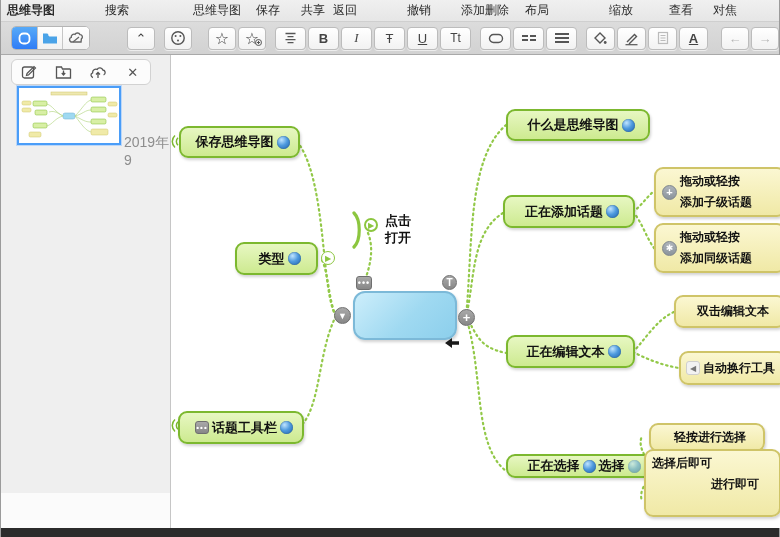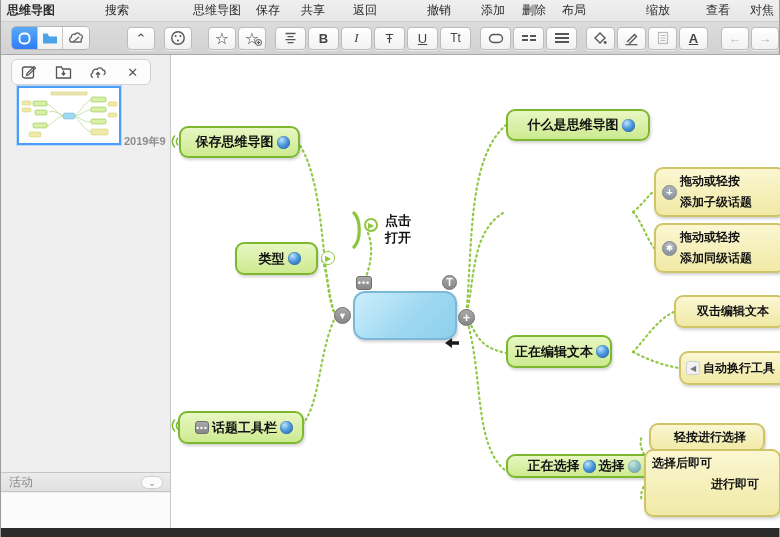--- a/index.html
+++ b/index.html
@@ -36,21 +36,21 @@
 
   
   .sidebar { position:absolute; left:0; top:55px; width:170px; height:473px;
              background:#efefef; border-right:1px solid #c6c6c6; }
   .side-icon-panel { position:absolute; left:10px; top:4px; width:140px; height:26px;
                      background:#fcfcfc; border:1px solid #d2d2d2; border-radius:6px;
                      display:flex; align-items:center; justify-content:space-around; }
   .side-icon-btn { width:24px; height:20px; display:flex; align-items:center; justify-content:center; color:#555; font-size:14px; }
   .thumb { position:absolute; left:16px; top:31px; width:104px; height:59px;
            background:#fff; border:2px solid #4a9df8; box-shadow:0 0 0 1px #bcd7f8; }
-  .thumb-date { position:absolute; left:123px; top:79px; font-size:11px; color:#8d8d8d;font-weight:bold; }
+  .thumb-date { position:absolute; left:123px; top:79px; font-size:14px; color:#8d8d8d; }
   .activity-bar { position:absolute; left:0; top:417px; width:100%; height:20px;
                   background:linear-gradient(#ececec,#e0e0e0); border-top:1px solid #c6c6c6; border-bottom:1px solid #c6c6c6;
                   display:flex; align-items:center; padding:0 8px; font-size:12px; color:#8a8a8a; }
   .activity-chevron { position:absolute; right:7px; top:3px; width:22px; height:13px; background:#fbfbfb;
                       border:1px solid #cdcdcd; border-radius:7px; font-size:9px; color:#888;
                       display:flex; align-items:center; justify-content:center; }
   .sidebar-lower { position:absolute; left:0; top:438px; width:100%; height:35px; background:#fbfbfb; }
 
   
   .canvas { position:absolute; left:170px; top:55px; width:609px; height:473px; background:#fff; overflow:hidden; }
@@ -92,24 +92,24 @@
 <body>
 
 <div class="window">
 
   <div class="menubar">
     <span class="menu-item bold" style="margin-left:6px">思维导图</span>
     <span class="menu-item" style="margin-left:50px">搜索</span>
     <span class="menu-item" style="margin-left:64px">思维导图</span>
     <span class="menu-item" style="margin-left:15px">保存</span>
     <span class="menu-item" style="margin-left:21px">共享</span>
-    <span class="menu-item" style="margin-left:28px">返回</span>
+    <span class="menu-item" style="margin-left:8px">返回</span>
     <span class="menu-item" style="margin-left:50px">撤销</span>
     <span class="menu-item" style="margin-left:30px">添加</span>
-    <span class="menu-item" style="margin-left:17px">删除</span>
+    <span class="menu-item" style="">删除</span>
     <span class="menu-item" style="margin-left:16px">布局</span>
     <span class="menu-item" style="margin-left:60px">缩放</span>
     <span class="menu-item" style="margin-left:36px">查看</span>
     <span class="menu-item" style="margin-left:20px">对焦</span>
   </div>
 
   <div class="toolbar">
     <div class="seg" style="margin-left:10px">
       <div class="seg-btn active">
         <svg width="15" height="15" viewBox="0 0 15 15">
@@ -269,26 +269,20 @@
         <rect x="72" y="9" width="15" height="5" rx="1.5" fill="#d8efa5" stroke="#7cb82f" stroke-width="0.5"></rect>
         <rect x="72" y="19" width="15" height="5" rx="1.5" fill="#d8efa5" stroke="#7cb82f" stroke-width="0.5"></rect>
         <rect x="72" y="31" width="15" height="5" rx="1.5" fill="#d8efa5" stroke="#7cb82f" stroke-width="0.5"></rect>
         <rect x="72" y="41" width="17" height="6" rx="1.5" fill="#f0eaa8" stroke="#cfc468" stroke-width="0.5"></rect>
         <rect x="89" y="14" width="9" height="4" rx="1.5" fill="#f0eaa8" stroke="#cfc468" stroke-width="0.5"></rect>
         <rect x="89" y="25" width="9" height="4" rx="1.5" fill="#f0eaa8" stroke="#cfc468" stroke-width="0.5"></rect>
       </svg>
     </div>
     <span class="thumb-date">2019年9</span>
 
-    <div class="activity-bar">
-      <span>活动</span>
-      <div class="activity-chevron">
-        <span>⌄</span>
-      </div>
-    </div>
     <div class="sidebar-lower"></div>
   </div>
 
   <div class="canvas">
 
     <svg class="links" width="609" height="473" viewBox="0 0 609 473">
       <g fill="none" stroke="#8dc63f" stroke-width="2.2" stroke-linecap="round" stroke-dasharray="1.5,3.6" opacity="0.95">
         <path d="M165,261 C150,238 156,130 128,89"></path>
         <path d="M165,261 C157,244 158,218 150,203"></path>
         <path d="M165,261 C147,296 150,350 130,371"></path>
@@ -358,20 +352,24 @@
         </span>
       <span>话题工具栏</span>
         <span class="globe"></span>
     </div>
 
     <div class="mm-node green" style="left:335px; top:54px; width:144px; height:32px">
       <span>什么是思维导图</span>
         <span class="globe"></span>
     </div>
 
+    <div class="mm-node green" style="left:332px; top:140px; width:132px; height:33px">
+      <span>正在添加话题</span>
+        <span class="globe"></span>
+    </div>
 
     <div class="mm-node yellow" style="left:483px; top:112px; width:132px; height:50px; justify-content:flex-start; padding:0 6px">
       <span class="gray-circle">
           <span>+</span>
         </span>
       <span class="ylines">
         <span>拖动或轻按</span>
         <span>添加子级话题</span>
       </span>
     </div>
@@ -379,21 +377,21 @@
     <div class="mm-node yellow" style="left:483px; top:168px; width:132px; height:50px; justify-content:flex-start; padding:0 6px">
       <span class="gray-circle">
           <span style="font-size:9px">✱</span>
         </span>
       <span class="ylines">
         <span>拖动或轻按</span>
         <span>添加同级话题</span>
       </span>
     </div>
 
-    <div class="mm-node green" style="left:335px; top:280px; width:106px; height:33px">
+    <div class="mm-node green" style="left:335px; top:280px; width:129px; height:33px">
       <span>正在编辑文本</span>
         <span class="globe"></span>
     </div>
 
     <div class="mm-node yellow" style="left:503px; top:240px; width:112px; height:33px">
       <span>双击编辑文本</span>
     </div>
 
     <div class="mm-node yellow" style="left:508px; top:296px; width:108px; height:34px; justify-content:flex-start; padding:0 5px">
       <span class="wrap-chip">

